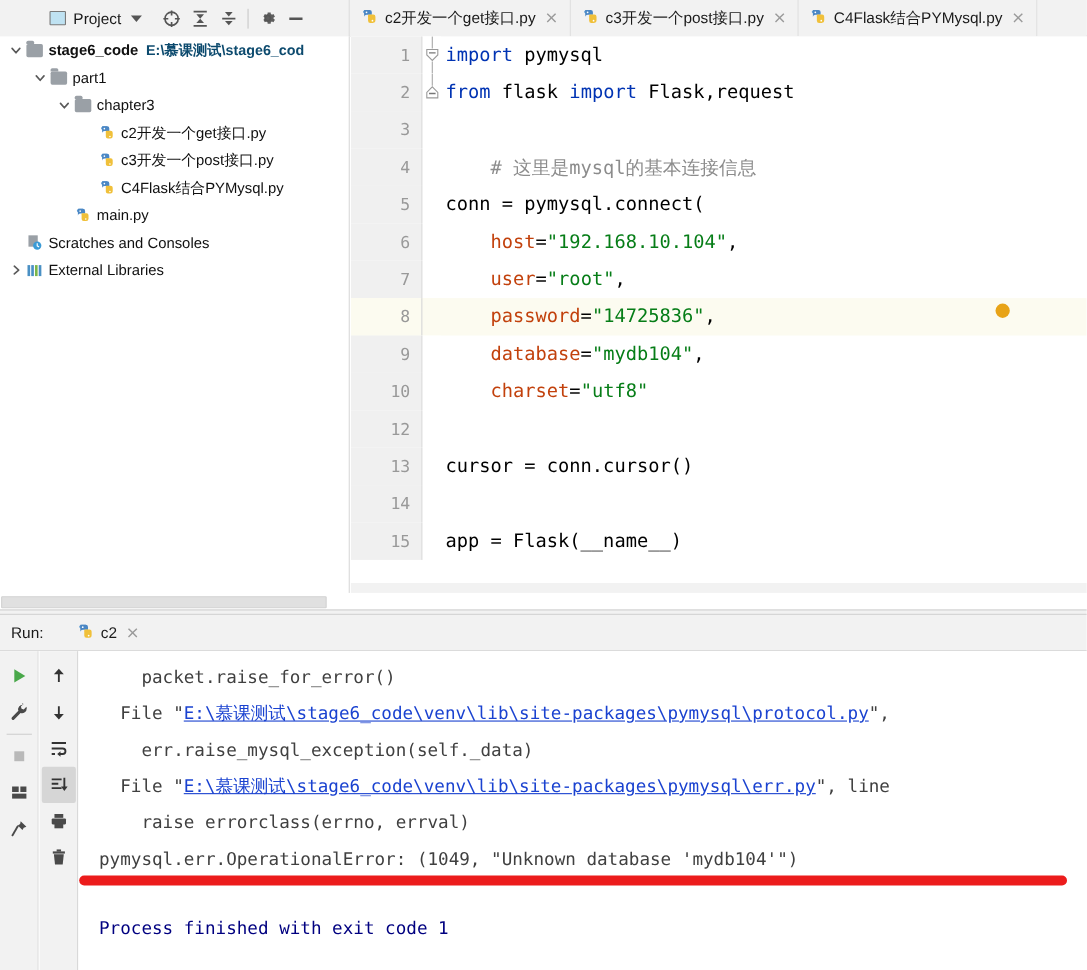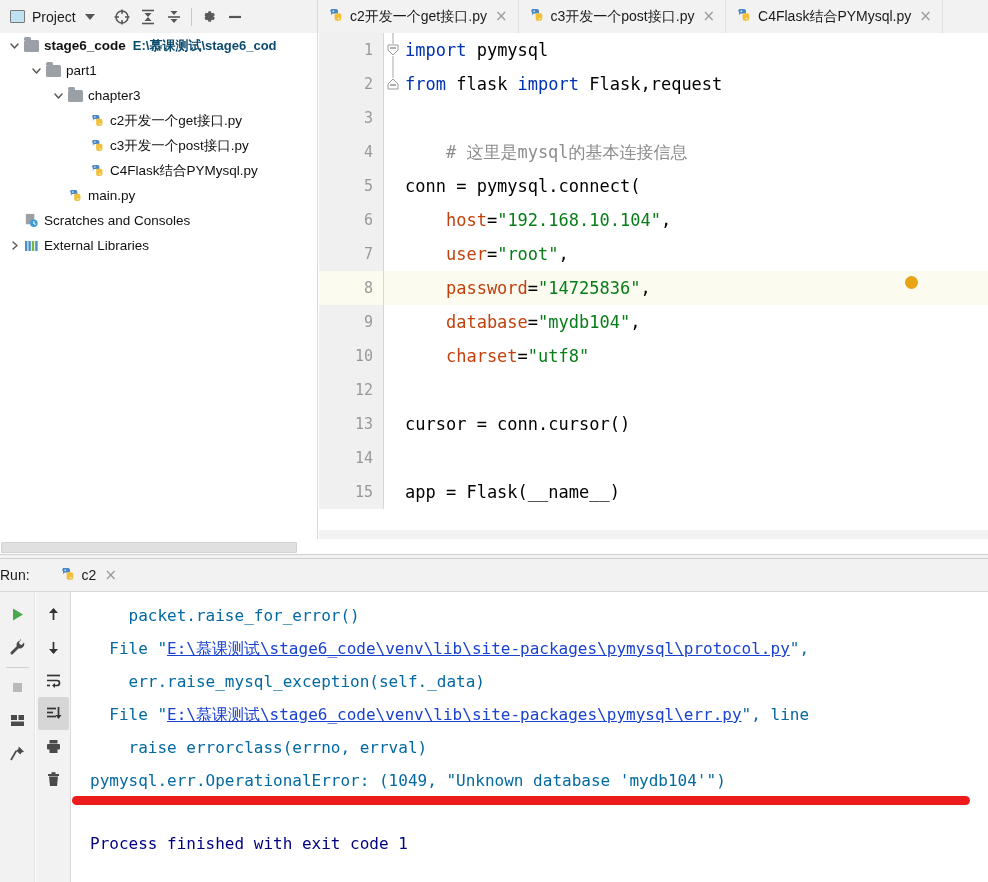--- a/index.html
+++ b/index.html
@@ -20,20 +20,21 @@
     background: #f2f2f2;
     border-bottom: 1px solid #d0d0d0;
     display: flex; align-items: stretch;
   }
   #project-toolbar {
     width: 318px; height: 33px;
     display: flex; align-items: center;
     background: #f2f2f2;
     border-right: 1px solid #d9d9d9;
     padding-left: 10px;
+    justify-content: center;
   }
   .proj-label {
     display: flex; align-items: center; gap: 7px;
     font-size: 14px; color: #1a1a1a;
   }
   .proj-win-icon {
     width: 15px; height: 13px; border: 1.6px solid #7a7a7a;
     background: #bfe2f2; border-radius: 1px;
   }
   .caret-dn {
@@ -140,21 +141,21 @@
 
   
   #hsplit {
     position: absolute; left: 0; top: 554px; width: 988px; height: 5px;
     background: #f2f2f2; border-top: 1px solid #d0d0d0; border-bottom: 1px solid #d0d0d0;
   }
 
   
   #runhdr {
     position: absolute; left: 0; top: 559px; width: 988px; height: 33px;
-    background: #f2f2f2; display: flex; align-items: center; 
+    background: #f2f2f2; display: flex; align-items: center; padding-left: 10px;
     border-bottom: 1px solid #d9d9d9;
   }
   #runhdr .runlabel { font-size: 14px; color: #1a1a1a; margin-right: 26px; }
   .runtab {
     display: flex; align-items: center; gap: 6px; font-size: 14px; color: #1a1a1a;
     position: relative; height: 44px; padding: 0 4px;
   }
   .runtab .underline {
     position: absolute; left: -6px; bottom: 0; width: 108px; height: 3px;
     background: #b5bdc4; border-radius: 2px;
@@ -180,21 +181,21 @@
   .rt.active { background: #d6d6d6; border-radius: 2px; }
   .rt-sep { width: 23px; height: 1px; background: #cfcfcf; margin: 3px 0; }
 
   #console {
     position: absolute; left: 72px; top: 0; right: 0; height: 290px;
     background: #ffffff; overflow: hidden;
     font-family: "DejaVu Sans Mono", monospace; font-size: 16px;
     padding-top: 7px;
   }
   .cline { height: 33px; white-space: pre; padding-left: 18px; line-height: 33px; }
-  .err { color: #0369a1; }
+  .err { color: #404040; }
   .lnk { color: #1a42d0; text-decoration: underline; }
   .ok  { color: #000080; }
   #redbar {
     position: absolute; left: 72px; top: 204px; width: 898px; height: 9px;
     background: #ec1c1c; border-radius: 5px;
   }
 </style>
 </head>
 <body>
 

